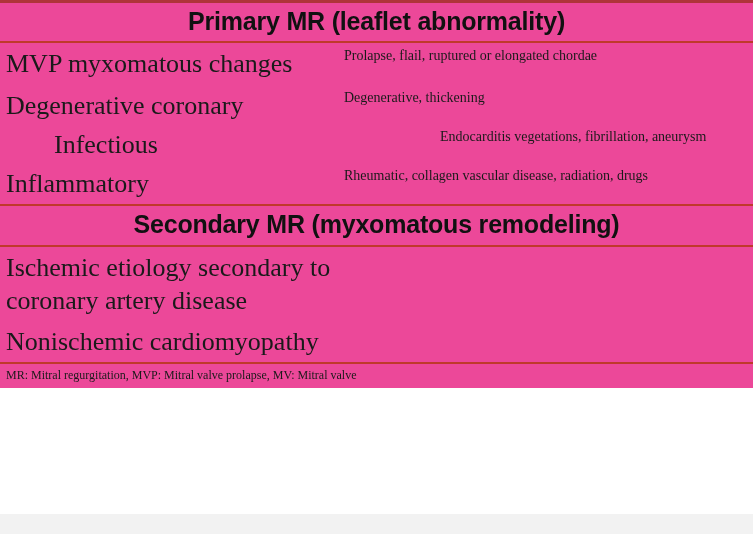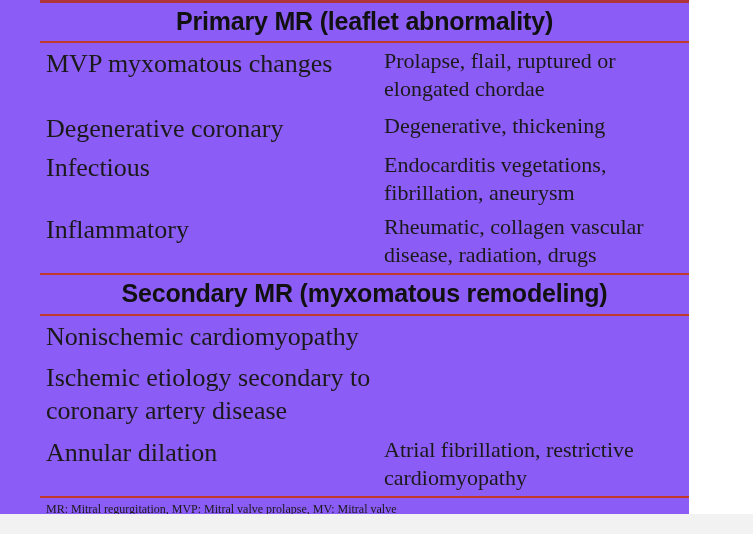--- a/index.html
+++ b/index.html
@@ -11,24 +11,23 @@
   body {
     width: 753px;
     height: 534px;
     overflow: hidden;
     font-family: "Liberation Serif", "DejaVu Serif", serif;
     color: #1a1a1a;
     position: relative;
   }
 
   .table-wrap {
-    width: 689px;
-    background: #8b5cf6;
+    width: 753px;
+    background: #ec4899;
     box-sizing: border-box;
-    padding-left: 40px;
   }
 
   
   .rule-top {
     height: 3px;
     background: #b0343a;
     width: 100%;
   }
   .rule-thin {
     height: 2px;
@@ -63,28 +62,29 @@
     flex: 0 0 344px;
     box-sizing: border-box;
     padding: 4px 8px 4px 6px;
     font-size: 26px;
     line-height: 1.28;
   }
   .row .cell-right {
     flex: 1 1 auto;
     box-sizing: border-box;
     padding: 4px 6px 4px 0;
-    font-size: 22px;
+    font-size: 14px;
     line-height: 1.28;
   }
 
   .row-tight .cell-left,
   .row-tight .cell-right {
     padding-top: 2px;
     padding-bottom: 2px;
+    margin-left: 48px;
   }
 
   
   .footnote {
     font-size: 12px;
     line-height: 1.25;
     padding: 4px 6px 5px 6px;
     white-space: nowrap;
   }
 
@@ -136,33 +136,29 @@
 
   <div class="rule-thin"></div>
 
   <div class="section-header">Secondary MR (myxomatous remodeling)</div>
 
   <div class="rule-thin"></div>
 
   <div class="rows">
 
     <div class="row">
-      <div class="cell-left">Nonischemic cardiomyopathy</div>
-      <div class="cell-right"></div>
-    </div>
-
-    <div class="row">
       <div class="cell-left">Ischemic etiology secondary to coronary artery disease</div>
       <div class="cell-right"></div>
     </div>
 
     <div class="row">
-      <div class="cell-left">Annular dilation</div>
-      <div class="cell-right">Atrial fibrillation, restrictive cardiomyopathy</div>
+      <div class="cell-left">Nonischemic cardiomyopathy</div>
+      <div class="cell-right"></div>
     </div>
+
 
   </div>
 
   <div class="rule-thin"></div>
 
   <div class="footnote">MR: Mitral regurgitation, MVP: Mitral valve prolapse, MV: Mitral valve</div>
 
 </div>
 
 <div class="bottom-band"></div>

